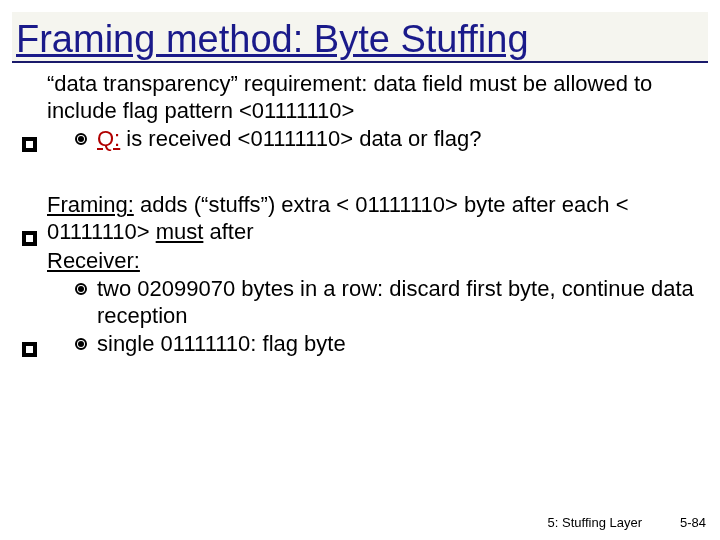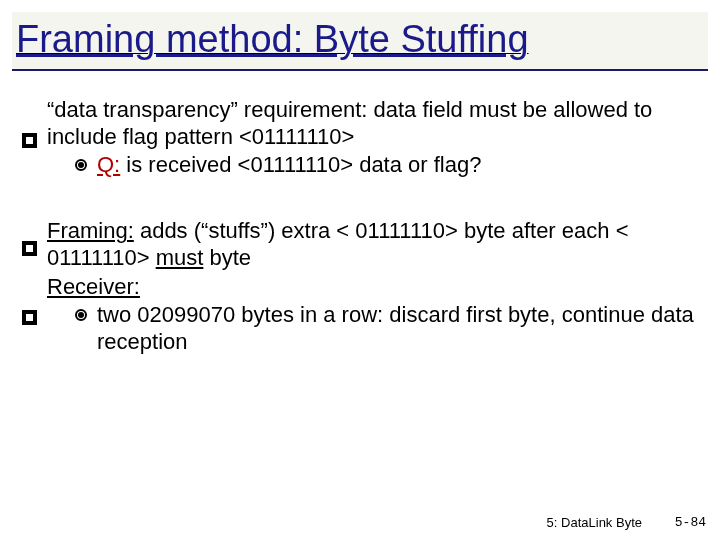--- a/index.html
+++ b/index.html
@@ -5,41 +5,40 @@
   * { margin: 0; padding: 0; box-sizing: border-box; }
   body {
     width: 720px;
     height: 540px;
     background: #ffffff;
     font-family: "Comic Sans MS", "Segoe UI", sans-serif;
     position: relative;
     overflow: hidden;
   }
   .title-box {
-    margin: 12px 12px 22px 12px;
-    padding: 6px 4px 8px 4px;
+    margin: 12px 12px 4px 12px;
+    padding: 6px 4px 0 4px;
     background: #f5f5ef;
     border-bottom: 2px solid #1a1a6b;
-    text-decoration: underline;
   }
   .title-text {
     font-size: 38px;
     color: #1a1a8a;
     text-decoration: underline;
     font-weight: normal;
   }
   .body {
     padding: 4px 22px 0 22px;
     font-size: 22px;
     color: #000;
     line-height: 1.22;
   }
   .bullet {
     display: flex;
-    align-items: center;
+    align-items: flex-end;
     margin-bottom: 2px;
   }
   .b-icon {
     width: 15px;
     height: 15px;
     border: 2px solid #000;
     background: #000;
     margin-top: 6px;
     margin-right: 10px;
     flex: 0 0 auto;
@@ -78,21 +77,21 @@
     background: #000;
   }
   .sender { text-decoration: underline; }
   .q { color: #b00000; text-decoration: underline; }
   .gap { height: 38px; }
   .footer-right {
     position: absolute;
     bottom: 10px;
     right: 14px;
     font-size: 13px;
-    font-family: Liberation Mono, monospace;
+    font-family: Liberation Sans, sans-serif;
     color: #000;
   }
   .footer-mid {
     position: absolute;
     bottom: 10px;
     right: 78px;
     font-size: 13px;
     font-family: Arial, sans-serif;
     color: #000;
   }
@@ -117,31 +116,35 @@
         </span>
       </div>
     </span>
   </div>
 
   <div class="gap"></div>
 
   <div class="bullet">
     <span class="b-icon"></span>
     <span class="b-text">
-      <span class="sender">Framing:</span><span> adds (“stuffs”) extra &lt; 01111110&gt; byte after each &lt; 01111110&gt; </span><span class="sender">must</span><span>  byte</span>
+      <span class="sender">Framing:</span><span> adds (“stuffs”) extra &lt; 01111110&gt; byte after each &lt; 01111110&gt; </span><span class="sender">must</span><span>  after</span>
     </span>
   </div>
 
   <div class="bullet">
     <span class="b-icon"></span>
     <span class="b-text">
       <span class="sender">Receiver:</span>
       <div class="sub">
         <span class="s-icon"></span>
         <span>two 02099070 bytes in a row: discard first byte, continue data reception</span>
       </div>
+      <div class="sub">
+        <span class="s-icon"></span>
+        <span>single 01111110: flag byte</span>
+      </div>
     </span>
   </div>
 
 </div>
 
-<div class="footer-mid">5: DataLink Byte</div>
+<div class="footer-mid">5: Stuffing Layer</div>
 <div class="footer-right">5-84</div>
 
 </body></html>

